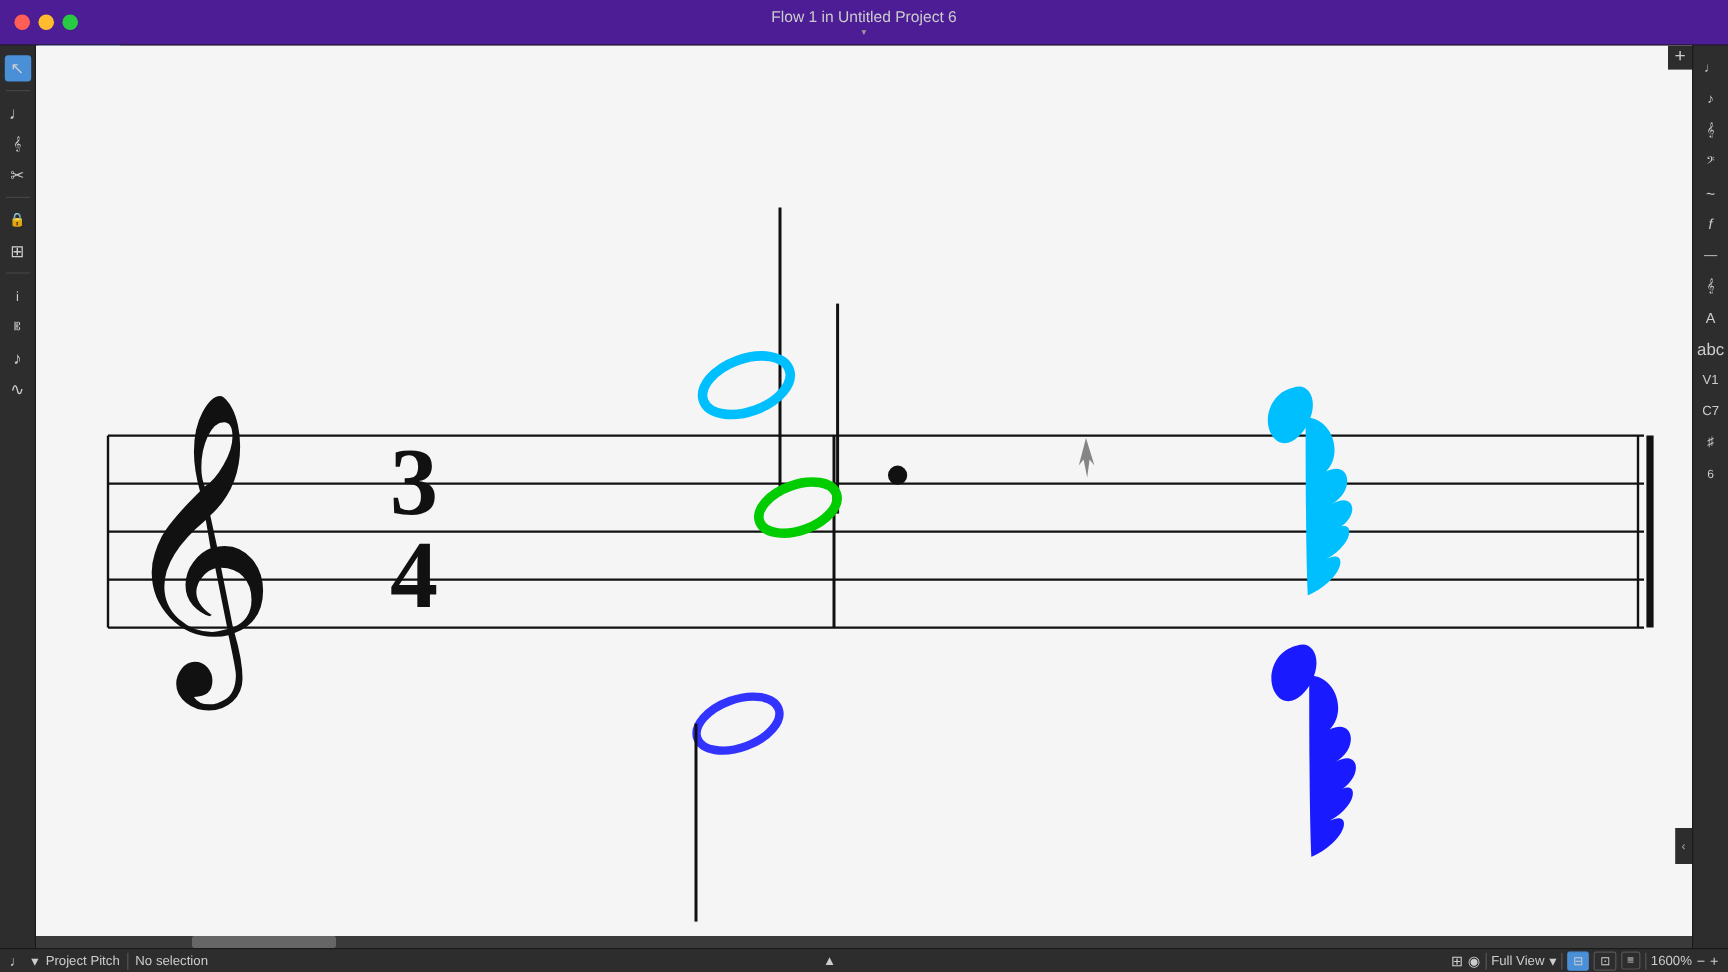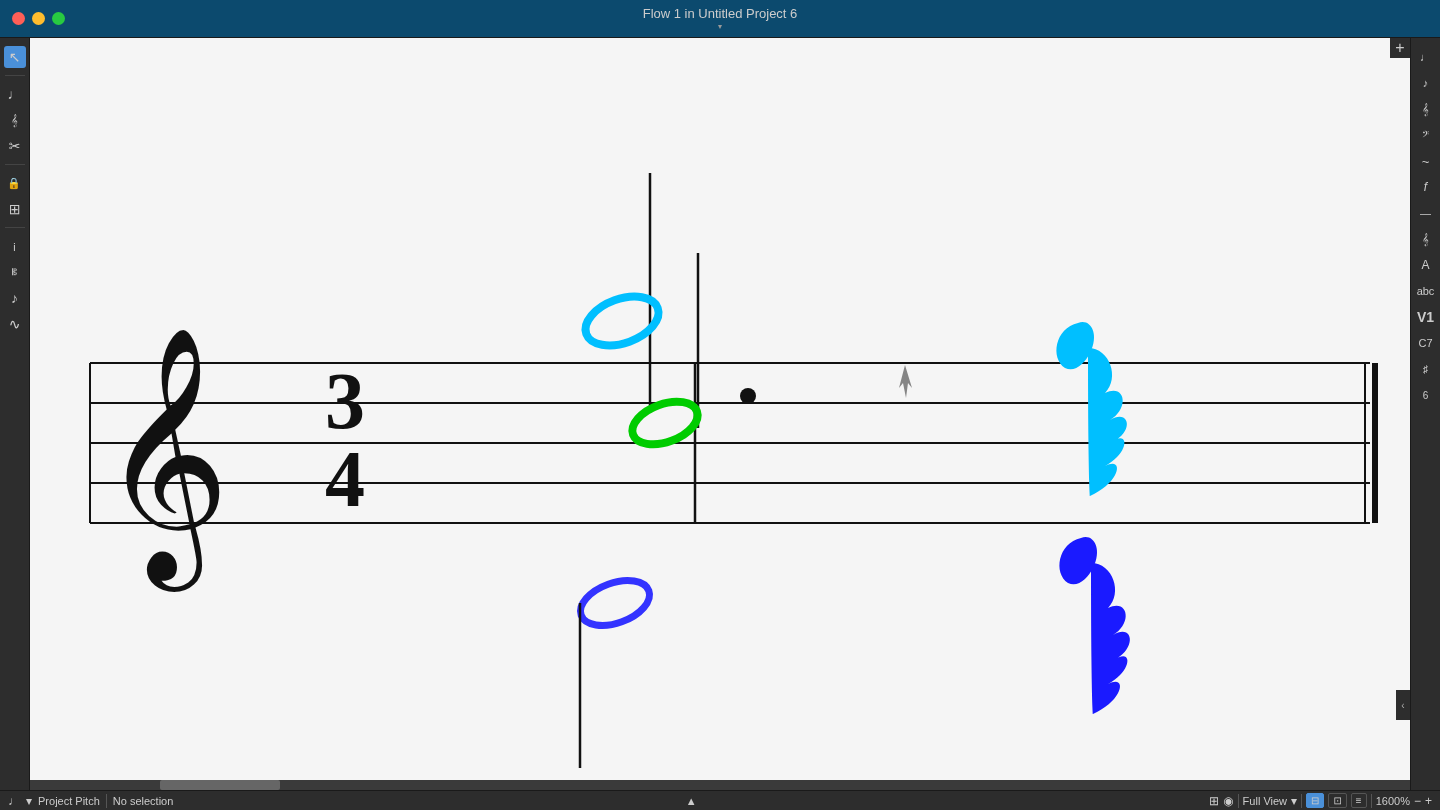--- a/index.html
+++ b/index.html
@@ -9,21 +9,21 @@
       background: #1e1e1e;
       font-family: -apple-system, BlinkMacSystemFont, 'Helvetica Neue', sans-serif;
       overflow: hidden;
       position: relative;
     }
 
     
     .titlebar {
       width: 100%;
       height: 38px;
-      background: #0c4a6e;
+      background: #4c1d95;
       display: flex;
       align-items: center;
       justify-content: center;
       position: relative;
       border-bottom: 1px solid #1a1a1a;
     }
     .titlebar-traffic {
       position: absolute;
       left: 12px;
       display: flex;
@@ -364,22 +364,22 @@
 <div class="right-toolbar">
   <div class="toolbar-icon" style="font-size:11px;">♩</div>
   <div class="toolbar-icon" style="font-size:11px;">♪</div>
   <div class="toolbar-icon" style="font-size:11px;">𝄞</div>
   <div class="toolbar-icon" style="font-size:11px;">𝄢</div>
   <div class="toolbar-icon" style="font-size:13px;">~</div>
   <div class="toolbar-icon" style="font-size:12px; font-style:italic;">f</div>
   <div class="toolbar-icon" style="font-size:11px;">—</div>
   <div class="toolbar-icon" style="font-size:11px;">𝄞</div>
   <div class="toolbar-icon" style="font-size:12px;">A</div>
-  <div class="toolbar-icon" style="font-size:11px;">abc</div>
-  <div class="toolbar-icon" style="font-size:14px;font-weight:bold;">V1</div>
+  <div class="toolbar-icon" style="font-size:14px;">abc</div>
+  <div class="toolbar-icon" style="font-size:11px;">V1</div>
   <div class="toolbar-icon" style="font-size:11px;">C7</div>
   <div class="toolbar-icon" style="font-size:11px;">♯</div>
   <div class="toolbar-icon" style="font-size:10px;">6</div>
 </div>
 
 <div class="statusbar">
   <div class="statusbar-left">
     <span class="status-icon">♩</span>
     <span class="status-icon">▾</span>
     <span>Project Pitch</span>

